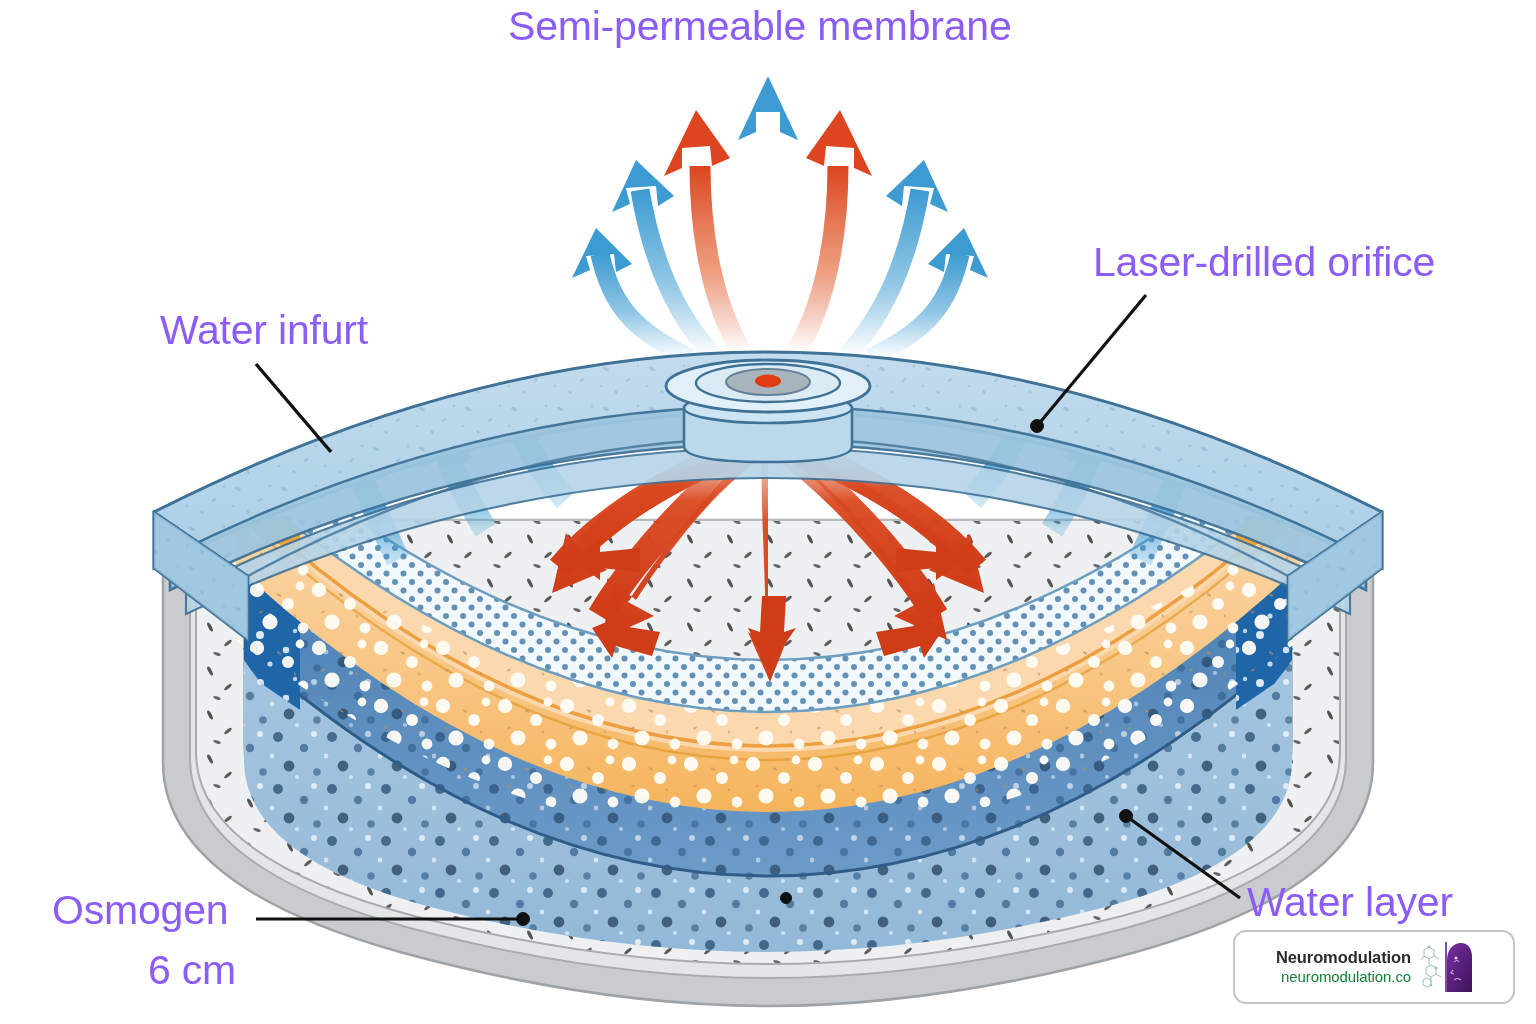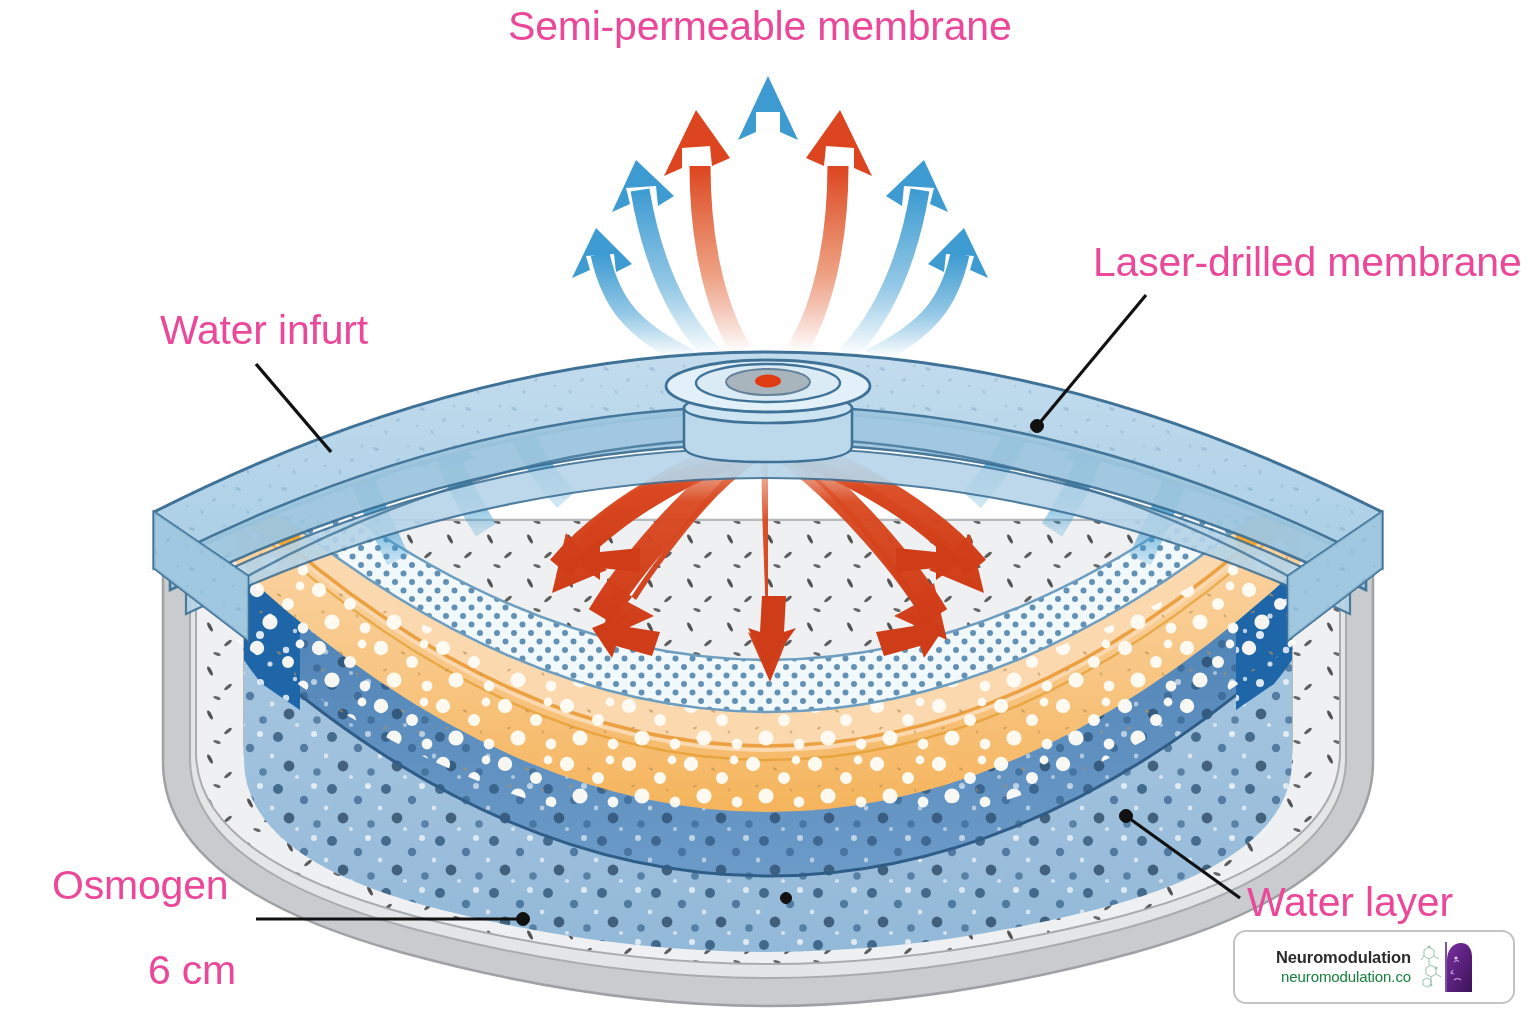--- a/index.html
+++ b/index.html
@@ -8,32 +8,32 @@
     background:#ffffff;
     font-family:"Liberation Sans", sans-serif;
     overflow:hidden;
     position:relative;
   }
   #stage{position:absolute;inset:0;width:1536px;height:1024px;}
   svg.diagram{position:absolute;left:0;top:0;width:1536px;height:1024px;}
 
   .lbl{
     position:absolute;
-    color:#ec4899;
+    color:#8b5cf6;
     font-size:41px;
     font-weight:400;
     line-height:1.12;
     white-space:nowrap;
     letter-spacing:-0.2px;
   }
   #label-membrane{left:508px;top:4px;}
   #label-water{left:160px;top:308px;}
   #label-orifice{left:1093px;top:240px;}
   #label-drug{left:1247px;top:880px;}
-  #label-osmogen{left:52px;top:863px;}
+  #label-osmogen{left:52px;top:888px;}
   #label-size{left:148px;top:948px;}
 
   
   #watermark{
     position:absolute;left:1233px;top:930px;
     width:282px;height:74px;
     background:#ffffff;
     border:2px solid #c4c4c4;
     border-radius:13px;
     box-sizing:border-box;
@@ -318,21 +318,21 @@
       <circle cx="1126" cy="816" r="6.5"></circle>
       <line x1="256" y1="919" x2="523" y2="919" stroke-width="3.2"></line>
       <circle cx="523" cy="919" r="6.5"></circle>
       <circle cx="786" cy="898" r="5.5"></circle>
       <line x1="786" y1="898" x2="1240" y2="898" stroke-width="2.6" opacity="0"></line>
     </g>
   </svg>
 
   <div class="lbl" id="label-membrane">Semi-permeable membrane</div>
   <div class="lbl" id="label-water">Water infurt</div>
-  <div class="lbl" id="label-orifice">Laser-drilled membrane</div>
+  <div class="lbl" id="label-orifice">Laser-drilled orifice</div>
   <div class="lbl" id="label-drug">Water layer</div>
   <div class="lbl" id="label-osmogen">Osmogen</div>
   <div class="lbl" id="label-size">6 cm</div>
 
   <div id="watermark">
     <div id="wm-text">
       <div id="wm-title">Neuromodulation</div>
       <div id="wm-url">neuromodulation.co</div>
     </div>
     <svg id="wm-logo" viewBox="0 0 52 54">

